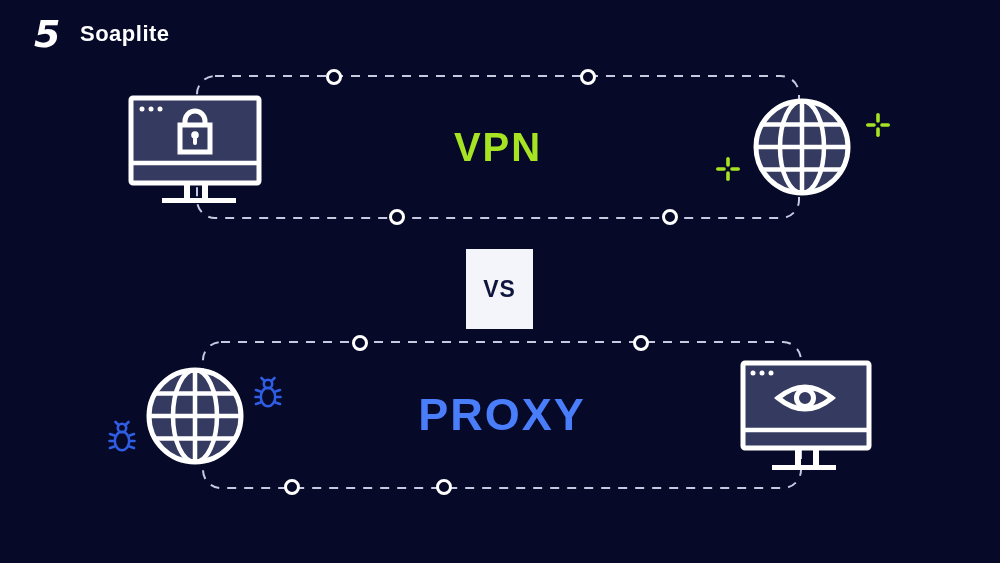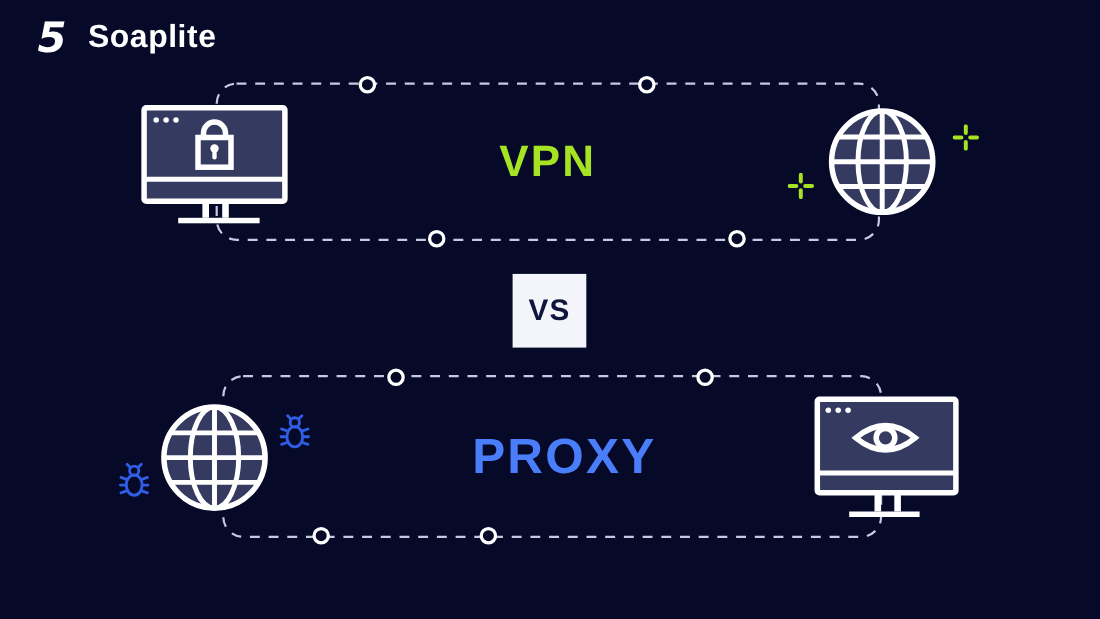--- a/index.html
+++ b/index.html
@@ -7,41 +7,41 @@
     position:relative;width:1000px;height:563px;background:#060a28;
     overflow:hidden;font-family:"Liberation Sans",sans-serif;
   }
   .abs{position:absolute;}
 
   
   .logo{left:28px;top:12px;display:flex;align-items:center;gap:8px;}
   .logo-glyph{width:44px;height:44px;}
   .logo-glyph text{fill:#ffffff;font-family:"DejaVu Sans",sans-serif;
     font-style:italic;font-weight:800;font-size:38px;}
-  .logo-text{color:#ffffff;font-size:29px;font-weight:700;letter-spacing:.5px;}
+  .logo-text{color:#ffffff;font-size:22px;font-weight:700;letter-spacing:.5px;}
 
   
   .dash-rect rect{fill:none;stroke:#c6c9e0;stroke-width:2;}
 
   
   .node{width:10px;height:10px;border:3px solid #ffffff;border-radius:50%;
     background:#060a28;}
 
   
   .band-label{display:flex;align-items:center;justify-content:center;
     font-weight:700;letter-spacing:2px;}
   .vpn-label{left:195px;top:74px;width:606px;height:146px;
     font-size:40px;color:#a6e322;}
-  .proxy-label{left:212px;top:340px;width:602px;height:150px;
+  .proxy-label{left:201px;top:340px;width:602px;height:150px;
     font-size:45px;color:#4a7dfa;}
 
   
-  .vs-box{left:466px;top:249px;width:67px;height:67px;background:#f3f5fb;
+  .vs-box{left:466px;top:249px;width:67px;height:80px;background:#f3f5fb;
     display:flex;align-items:center;justify-content:center;
-    font-size:27px;font-weight:700;letter-spacing:1px;color:#10153d;}
+    font-size:23px;font-weight:700;letter-spacing:1px;color:#10153d;}
 
   
   .wstroke{stroke:#ffffff;fill:none;}
   .bugstroke{stroke:#2f5de4;fill:none;stroke-linecap:round;stroke-width:2.6;}
   .sparkstroke{stroke:#a6e322;stroke-width:3.6;stroke-linecap:round;}
 </style>
 </head>
 <body>
 
 <div class="stage">

